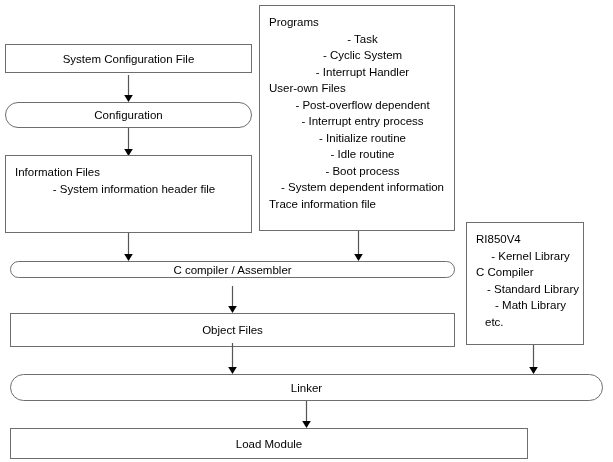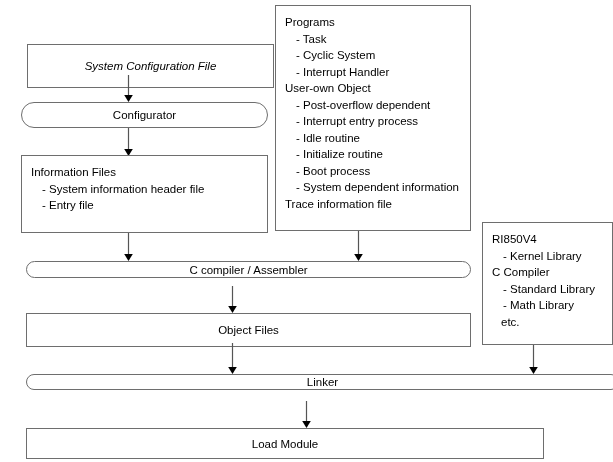--- a/index.html
+++ b/index.html
@@ -16,21 +16,20 @@
     width: 613px;
     height: 462px;
     background: #ffffff;
     overflow: hidden;
   }
   .node {
     position: absolute;
     box-sizing: border-box;
     background: #ffffff;
     border: 1px solid #6e6e6e;
-    margin-left: 16px;
   }
   .rect {
     border-radius: 0;
   }
   .stadium {
     border-radius: 999px;
   }
   .centered-label {
     position: absolute;
     left: 0;
@@ -48,84 +47,84 @@
   .head-line {
     font-size: 11.5px;
     line-height: 16.5px;
     white-space: nowrap;
   }
   .bullet-line {
     font-size: 11.5px;
     line-height: 16.5px;
     white-space: nowrap;
     padding-left: 11px;
+    text-align: center;
   }
   .plain-line {
     font-size: 11.5px;
     line-height: 16.5px;
     white-space: nowrap;
     padding-left: 9px;
   }
   .connector {
     position: absolute;
   }
   .connector svg {
     display: block;
     overflow: visible;
   }
 </style>
 </head>
 <body>
 
 <div id="canvas">
 
-  <div class="node rect" style="left:11px; top:44px; width:247px; height:44px;font-style:italic;">
+  <div class="node rect" style="left:5px; top:44px; width:247px; height:29px;">
     <div class="centered-label">System Configuration File</div>
   </div>
 
   <div class="connector" style="left:120px; top:75px; width:17px; height:28px;">
     <svg width="17" height="28" viewBox="0 0 17 28">
       <line x1="8.5" y1="0" x2="8.5" y2="21" stroke="#555555" stroke-width="1.2"></line>
       <polygon points="4.2,20 12.8,20 8.5,27" fill="#000000"></polygon>
     </svg>
   </div>
 
   <div class="node stadium" style="left:5px; top:102px; width:247px; height:26px;">
-    <div class="centered-label">Configurator</div>
+    <div class="centered-label">Configuration</div>
   </div>
 
   <div class="connector" style="left:120px; top:128px; width:17px; height:29px;">
     <svg width="17" height="29" viewBox="0 0 17 29">
       <line x1="8.5" y1="0" x2="8.5" y2="22" stroke="#555555" stroke-width="1.2"></line>
       <polygon points="4.2,21 12.8,21 8.5,28" fill="#000000"></polygon>
     </svg>
   </div>
 
   <div class="node rect listbox" style="left:5px; top:155px; width:247px; height:78px;">
     <div class="head-line">Information Files</div>
     <div class="bullet-line">- System information header file</div>
-    <div class="bullet-line">- Entry file</div>
   </div>
 
   <div class="node rect listbox" style="left:259px; top:5px; width:196px; height:226px;">
     <div class="head-line">Programs</div>
     <div class="bullet-line">- Task</div>
     <div class="bullet-line">- Cyclic System</div>
     <div class="bullet-line">- Interrupt Handler</div>
-    <div class="head-line">User-own Object</div>
+    <div class="head-line">User-own Files</div>
     <div class="bullet-line">- Post-overflow dependent</div>
     <div class="bullet-line">- Interrupt entry process</div>
+    <div class="bullet-line">- Initialize routine</div>
     <div class="bullet-line">- Idle routine</div>
-    <div class="bullet-line">- Initialize routine</div>
     <div class="bullet-line">- Boot process</div>
     <div class="bullet-line">- System dependent information</div>
     <div class="head-line">Trace information file</div>
   </div>
 
-  <div class="node rect listbox" style="left:466px; top:222px; width:131px; height:123px;">
+  <div class="node rect listbox" style="left:466px; top:222px; width:118px; height:123px;">
     <div class="head-line">RI850V4</div>
     <div class="bullet-line">- Kernel Library</div>
     <div class="head-line">C Compiler</div>
     <div class="bullet-line">- Standard Library</div>
     <div class="bullet-line">- Math Library</div>
     <div class="plain-line">etc.</div>
   </div>
 
   <div class="connector" style="left:120px; top:233px; width:17px; height:29px;">
     <svg width="17" height="29" viewBox="0 0 17 29">
@@ -163,21 +162,21 @@
     </svg>
   </div>
 
   <div class="connector" style="left:525px; top:345px; width:17px; height:30px;">
     <svg width="17" height="30" viewBox="0 0 17 30">
       <line x1="8.5" y1="0" x2="8.5" y2="23" stroke="#555555" stroke-width="1.2"></line>
       <polygon points="4.2,22 12.8,22 8.5,29" fill="#000000"></polygon>
     </svg>
   </div>
 
-  <div class="node stadium" style="left:10px; top:374px; width:593px; height:16px;">
+  <div class="node stadium" style="left:10px; top:374px; width:593px; height:27px;">
     <div class="centered-label">Linker</div>
   </div>
 
   <div class="connector" style="left:298px; top:401px; width:17px; height:28px;">
     <svg width="17" height="28" viewBox="0 0 17 28">
       <line x1="8.5" y1="0" x2="8.5" y2="21" stroke="#555555" stroke-width="1.2"></line>
       <polygon points="4.2,20 12.8,20 8.5,27" fill="#000000"></polygon>
     </svg>
   </div>
 

